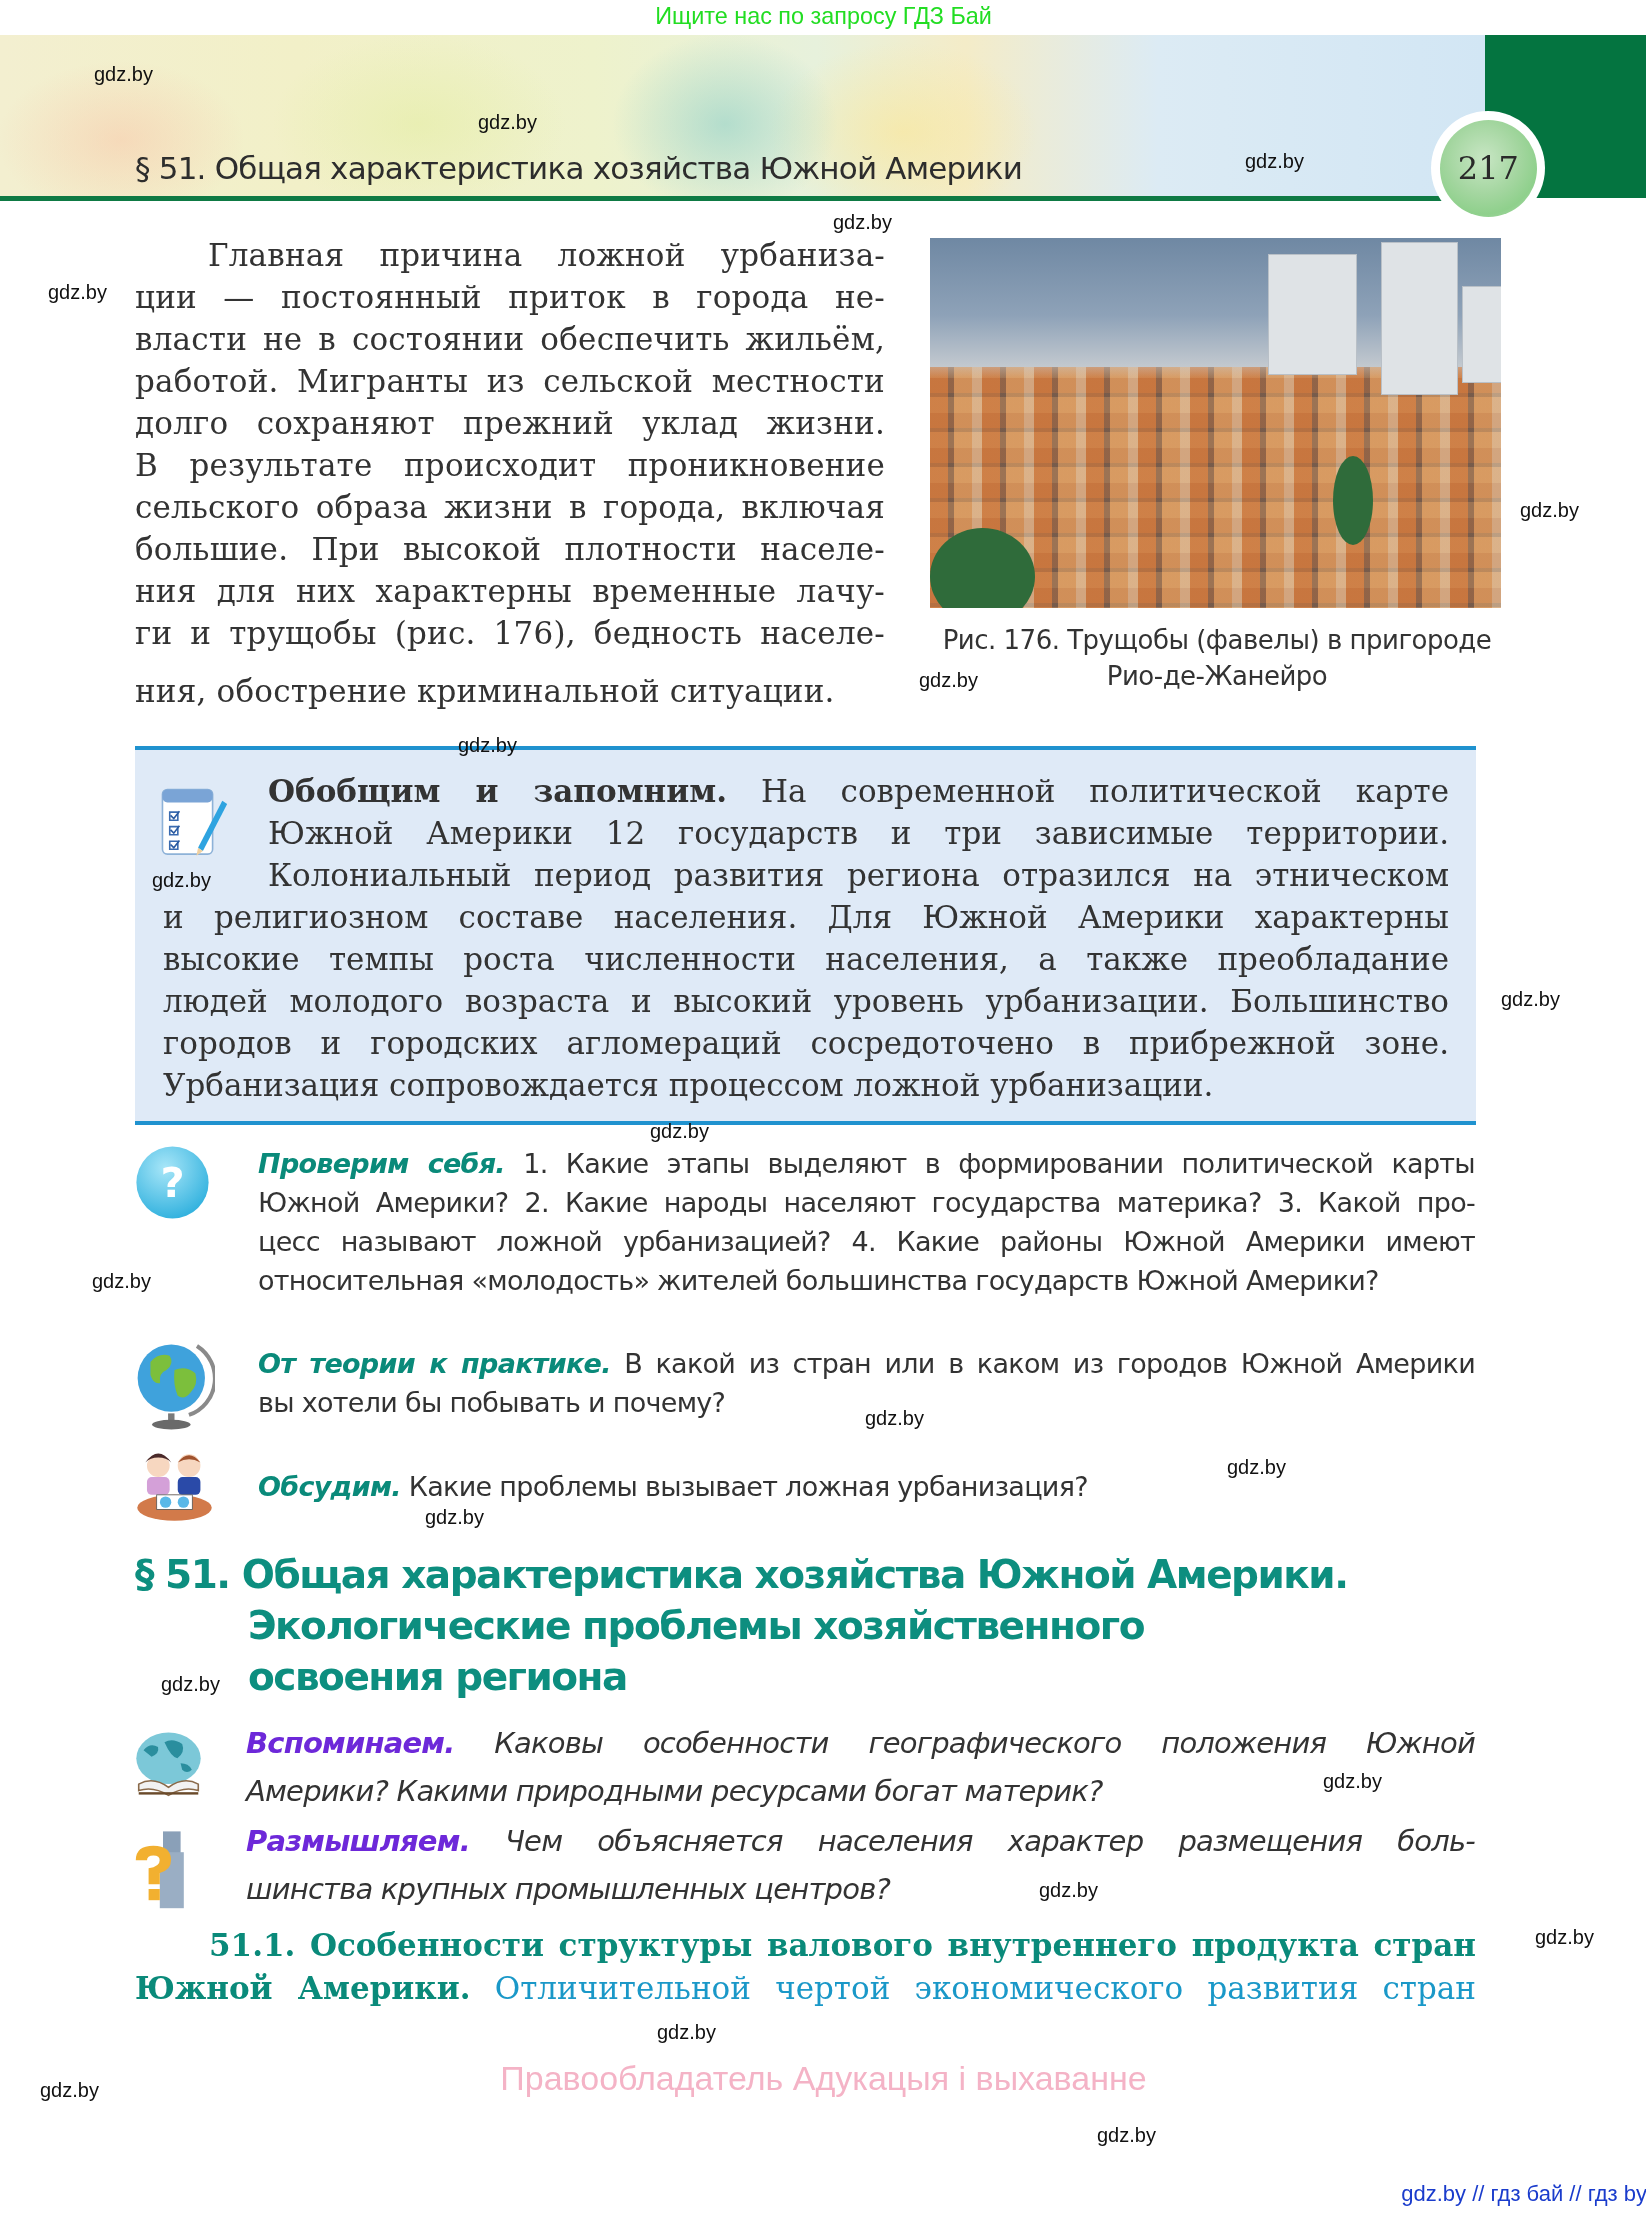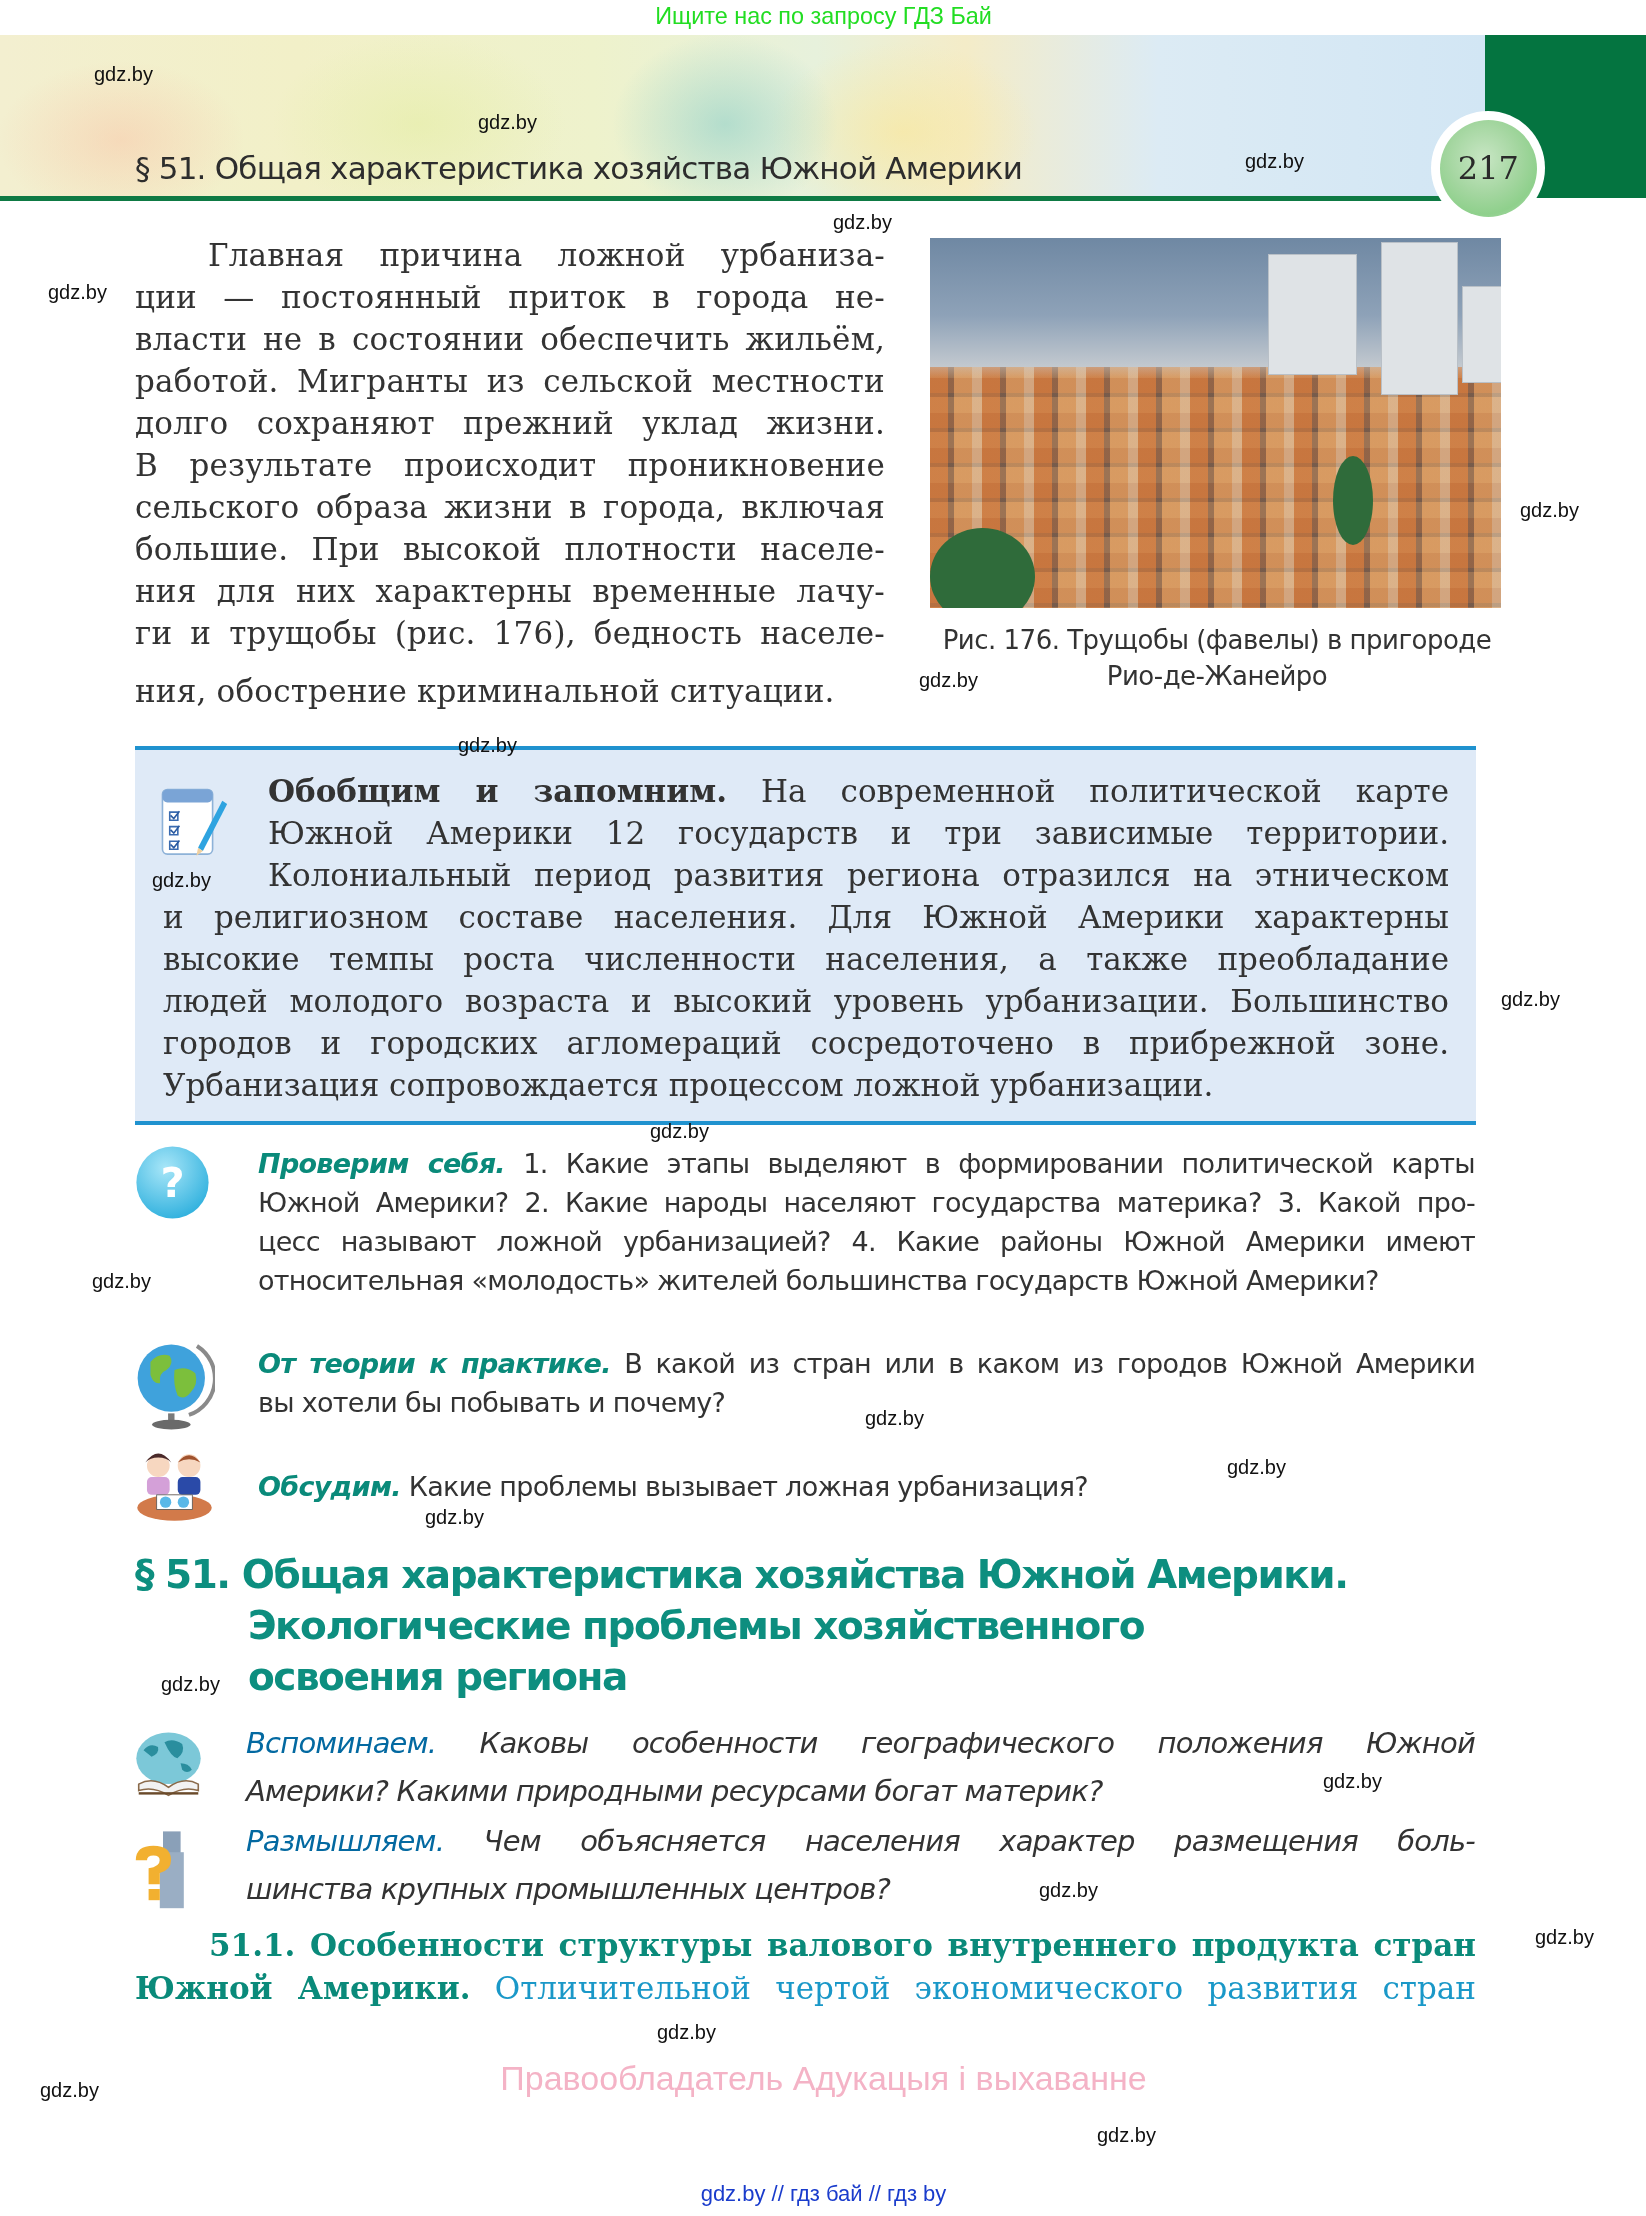--- a/index.html
+++ b/index.html
@@ -56,30 +56,30 @@
   .task-text .line.last { text-align-last: left; }
   .task-lead { color: #0a8a7a; font-weight: bold; font-style: italic; }
 
   .section-heading { left: 135px; top: 1549px; font-family: "DejaVu Sans", sans-serif; font-weight: bold; font-size: 39px; line-height: 51px; color: #0d8e7f; letter-spacing: -1.5px; }
   .section-heading .line { display: block; white-space: nowrap; }
   .section-heading .line.sub { padding-left: 113px; }
 
   .intro-text { position: absolute; left: 246px; width: 1229px; font-family: "DejaVu Sans", sans-serif; font-style: italic; font-size: 29px; line-height: 48px; color: #333333; letter-spacing: -0.8px; }
   .intro-text .line { display: block; white-space: nowrap; text-align: justify; text-align-last: justify; }
   .intro-text .line.last { text-align-last: left; }
-  .intro-lead { color: #0369a1; font-weight: normal; }
+  .intro-lead { color: #6d28d9; font-weight: bold; }
 
   .subsection { left: 135px; top: 1924px; width: 1341px; font-family: "DejaVu Serif", serif; font-size: 31px; line-height: 43px; }
   .subsection .line { display: block; white-space: nowrap; text-align: justify; text-align-last: justify; }
   .subsection .line.first { padding-left: 74px; }
   .subsection .title { color: #0a8a7a; font-weight: bold; }
   .subsection .cont { color: #1a98c8; }
 
   .rights { left: 0; top: 2059px; width: 1647px; text-align: center; font-size: 34px; color: #f4b3c6; font-family: "Liberation Sans", sans-serif; }
-  .footer-links { left: 0; top: 2181px; width: 1647px; text-align: center; font-size: 22px; color: #1a3ccc; font-family: "Liberation Sans", sans-serif; }
+  .footer-links { left: 0; top: 2181px; width: 1647px; text-align: right; font-size: 22px; color: #1a3ccc; font-family: "Liberation Sans", sans-serif; }
 
   .wm { position: absolute; font-family: "Liberation Sans", sans-serif; font-size: 20px; color: #111111; white-space: nowrap; }
 </style>
 </head>
 <body>
 
 <div class="abs top-promo">Ищите нас по запросу ГДЗ Бай</div>
 
 <div class="abs banner"></div>
 <div class="abs green-block"></div>

